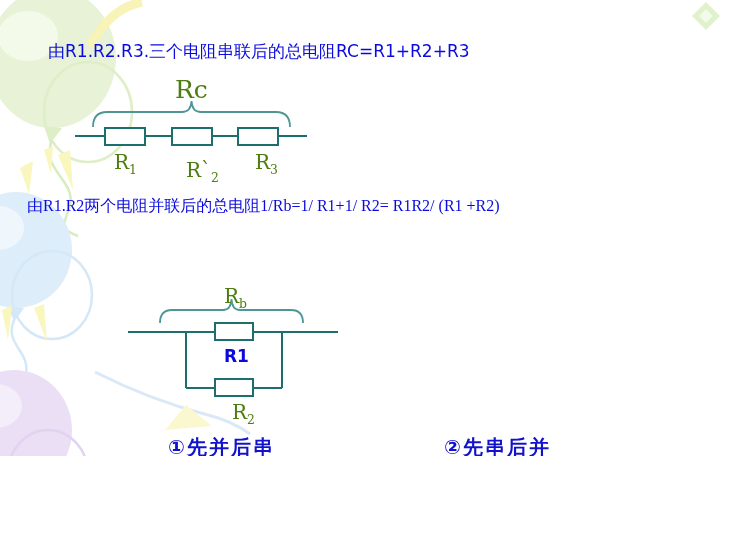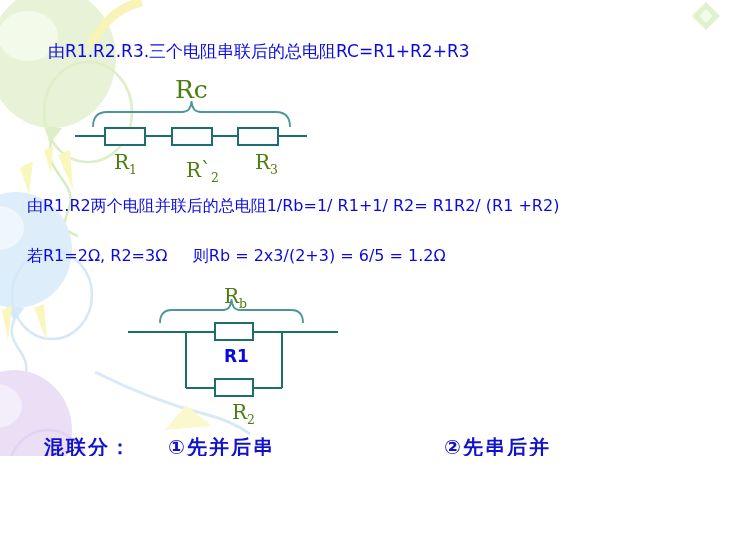--- a/index.html
+++ b/index.html
@@ -3,21 +3,21 @@
 <meta charset="utf-8">
 <style>
   html,body{margin:0;padding:0;background:#fff;}
   .slide{
     position:relative;width:734px;height:456px;background:#ffffff;
     overflow:hidden;font-family:"DejaVu Sans","Liberation Sans",sans-serif;
   }
   .deco{position:absolute;left:0;top:0;z-index:0;}
   .txt{position:absolute;z-index:2;color:#0a0adf;white-space:pre;line-height:1.15;}
   .t17{font-size:17px;}
-  .t16{font-size:16px;}
+  .t16{font-size:16px;font-family:Liberation Serif, serif;}
   .hd{font-size:20px;font-weight:bold;color:#1212cc;letter-spacing:2px;}
   .clabel{position:absolute;z-index:2;color:#4d7c0f;white-space:pre;}
   .serif{font-family:"DejaVu Serif","Liberation Serif",serif;}
   .clabel sub{font-size:0.62em;}
   .rc-title{font-size:25px;}
   .rlab{font-size:20px;}
   .r1-sans{font-family:"DejaVu Sans","Liberation Sans",sans-serif;
            color:#0a0adf;font-weight:bold;font-size:17px;}
   .circ{position:absolute;z-index:1;}
 </style>
@@ -76,23 +76,21 @@
     <g>
       <polygon points="706,2 720,16 706,30 692,16" fill="#dff2cc"></polygon>
       <polygon points="706,9 713,16 706,23 699,16" fill="#f2faea"></polygon>
     </g>
   </svg>
 
   <div class="txt t17" style="left:48px;top:42px;">由R1.R2.R3.三个电阻串联后的总电阻RC=R1+R2+R3</div>
 
   <div class="txt t16" style="left:27px;top:197px;">由R1.R2两个电阻并联后的总电阻1/Rb=1/ R1+1/ R2= R1R2/ (R1 +R2)</div>
 
-  <div class="txt t16" style="left:27px;top:247px;">若R1=2Ω, R2=3Ω     则Rb = 2x3/(2+3) = 6/5 = 1.2Ω</div>
 
-  <div class="txt hd" style="left:44px;top:436px;">混联分：</div>
 
   <div class="txt hd" style="left:168px;top:436px;">①先并后串</div>
 
   <div class="txt hd" style="left:444px;top:436px;">②先串后并</div>
 
   <svg class="circ" style="left:70px;top:95px;" width="245" height="60" viewBox="70 95 245 60">
     <path d="M 93,127 Q 93,112 107,112 L 182,112 Q 191,112 191.5,101 Q 192,112 201,112 L 276,112 Q 290,112 290,127" fill="none" stroke="#4e9696" stroke-width="1.8"></path>
     <path d="M 75,136 H 307" stroke="#1d6f6f" stroke-width="2" fill="none"></path>
     <rect x="105" y="128" width="40" height="17" fill="#ffffff" stroke="#1d6f6f" stroke-width="2"></rect>
     <rect x="172" y="128" width="40" height="17" fill="#ffffff" stroke="#1d6f6f" stroke-width="2"></rect>

